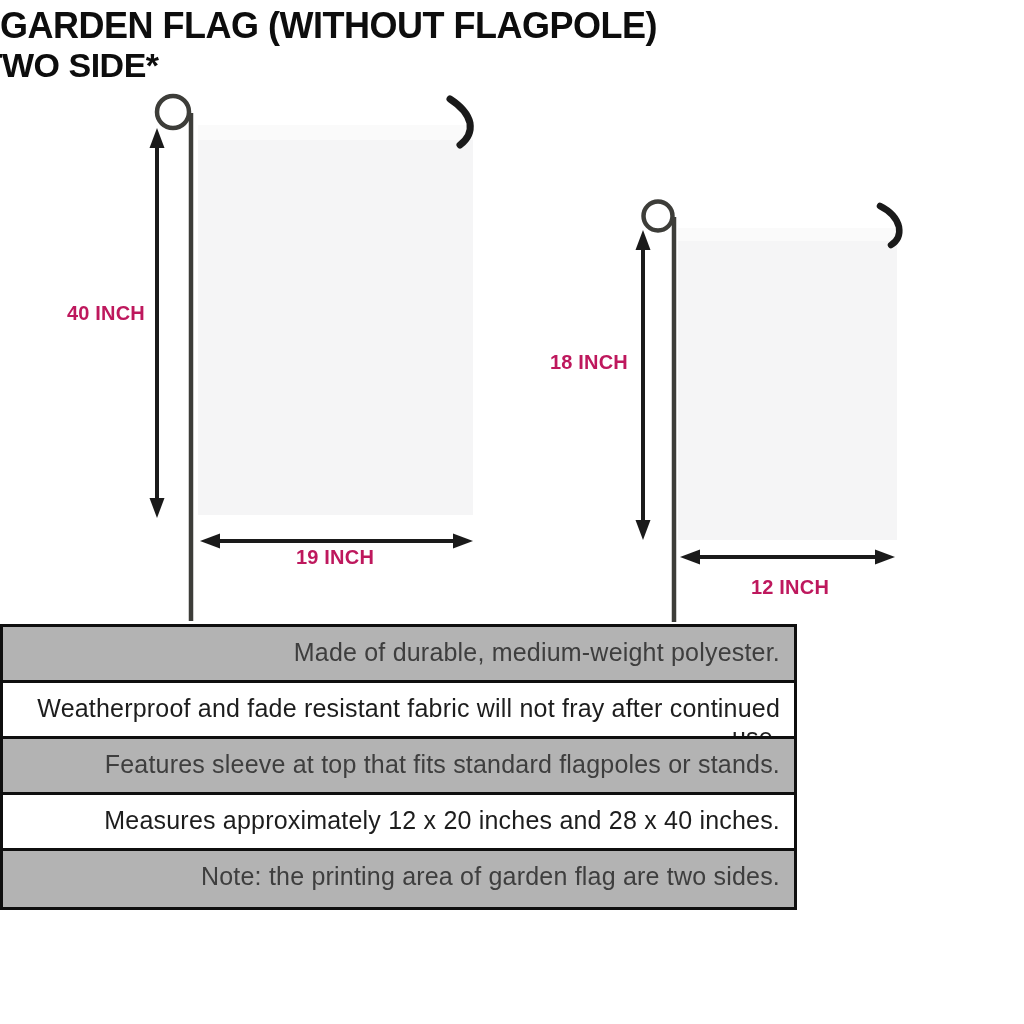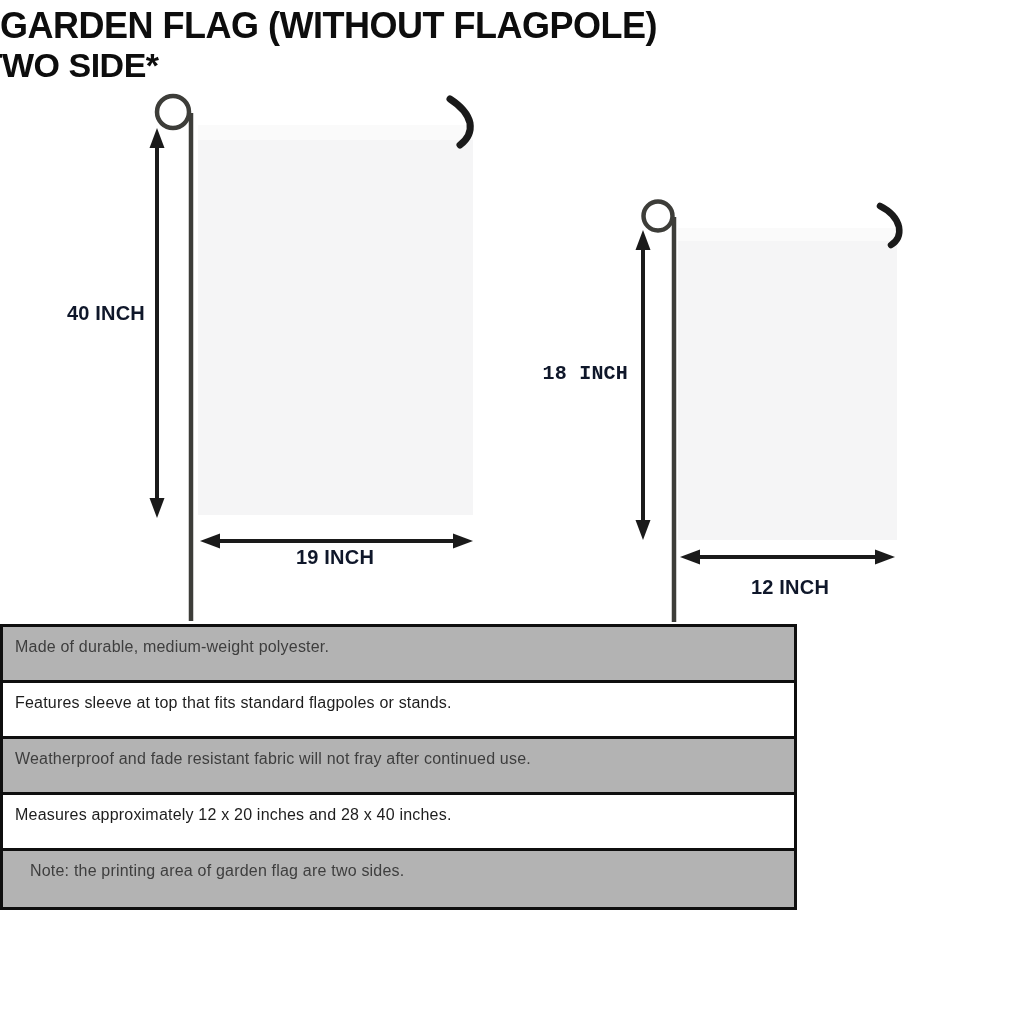--- a/index.html
+++ b/index.html
@@ -31,41 +31,42 @@
     letter-spacing: -0.5px;
     line-height: 1.12;
     position: relative;
     left: -31px;
   }
   .diagram-svg { position: absolute; }
   .dim-label {
     position: absolute;
     font-size: 20px;
     font-weight: 700;
-    color: #0f172a;
+    color: #be185d;
     letter-spacing: 0.2px;
     white-space: nowrap;
   }
   .dim-label.right-align { text-align: right; }
   .dim-label.center-align { text-align: center; }
   .features-table {
     position: absolute;
     left: 0;
     top: 624px;
     width: 797px;
     border: 3px solid #0f0f0f;
     background: #ffffff;
   }
   .feature-row {
     height: 56px;
     border-bottom: 3px solid #0f0f0f;
     padding: 11px 14px 0 12px;
-    font-size: 16px;
+    font-size: 25px;
     letter-spacing: 0.2px;
     overflow: hidden;
+    text-align: right;
   }
   .feature-row:last-child { border-bottom: none; padding-left: 27px; }
   .feature-row:nth-child(odd) { background: #b3b3b3; color: #3e3e3e; }
   .feature-row:nth-child(even) { background: #ffffff; color: #1d1d1d; }
 </style>
 </head>
 <body>
 
 <div class="page">
 
@@ -114,24 +115,24 @@
       <polygon points="103,35 95.5,55 110.5,55" fill="#1a1a1a"></polygon>
       <polygon points="103,345 95.5,325 110.5,325" fill="#1a1a1a"></polygon>
     </g>
 
     <g>
       <line x1="158" y1="362" x2="337" y2="362" stroke="#1a1a1a" stroke-width="4"></line>
       <polygon points="140,362 160,354.5 160,369.5" fill="#1a1a1a"></polygon>
       <polygon points="355,362 335,354.5 335,369.5" fill="#1a1a1a"></polygon>
     </g>
   </svg>
-  <div class="dim-label right-align" style="left:523px; top:362px; width:105px;font-family:Liberation Mono, monospace;">18 INCH</div>
+  <div class="dim-label right-align" style="left:523px; top:351px; width:105px;">18 INCH</div>
   <div class="dim-label center-align" style="left:690px; top:576px; width:200px;">12 INCH</div>
 
   <div class="features-table">
     <div class="feature-row">Made of durable, medium-weight polyester.</div>
+    <div class="feature-row">Weatherproof and fade resistant fabric will not fray after continued use.</div>
     <div class="feature-row">Features sleeve at top that fits standard flagpoles or stands.</div>
-    <div class="feature-row">Weatherproof and fade resistant fabric will not fray after continued use.</div>
     <div class="feature-row">Measures approximately 12 x 20 inches and 28 x 40 inches.</div>
     <div class="feature-row">Note: the printing area of garden flag are two sides.</div>
   </div>
 
 </div>
 
 </body></html>

